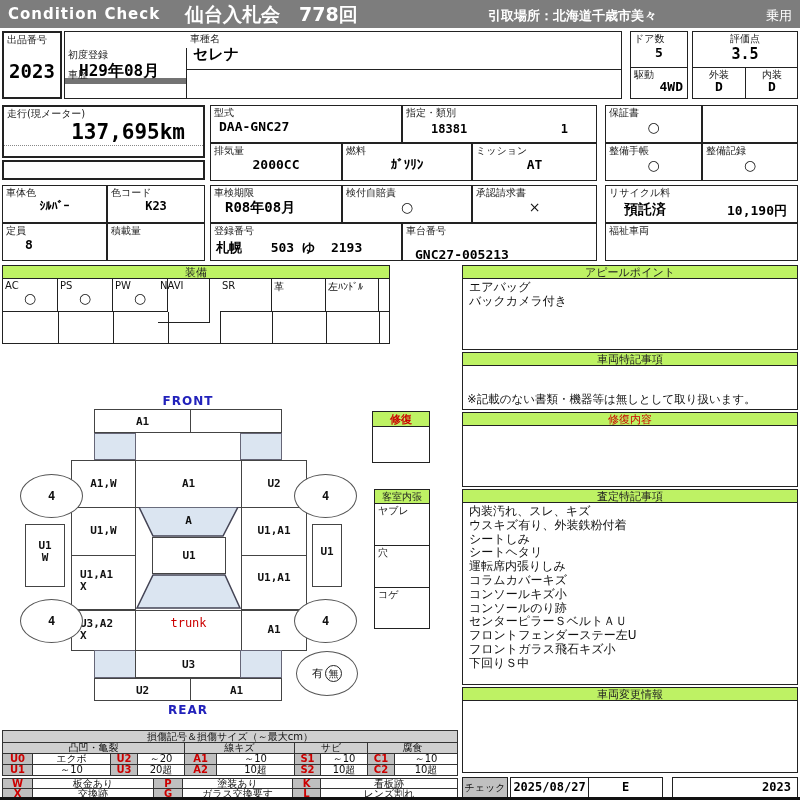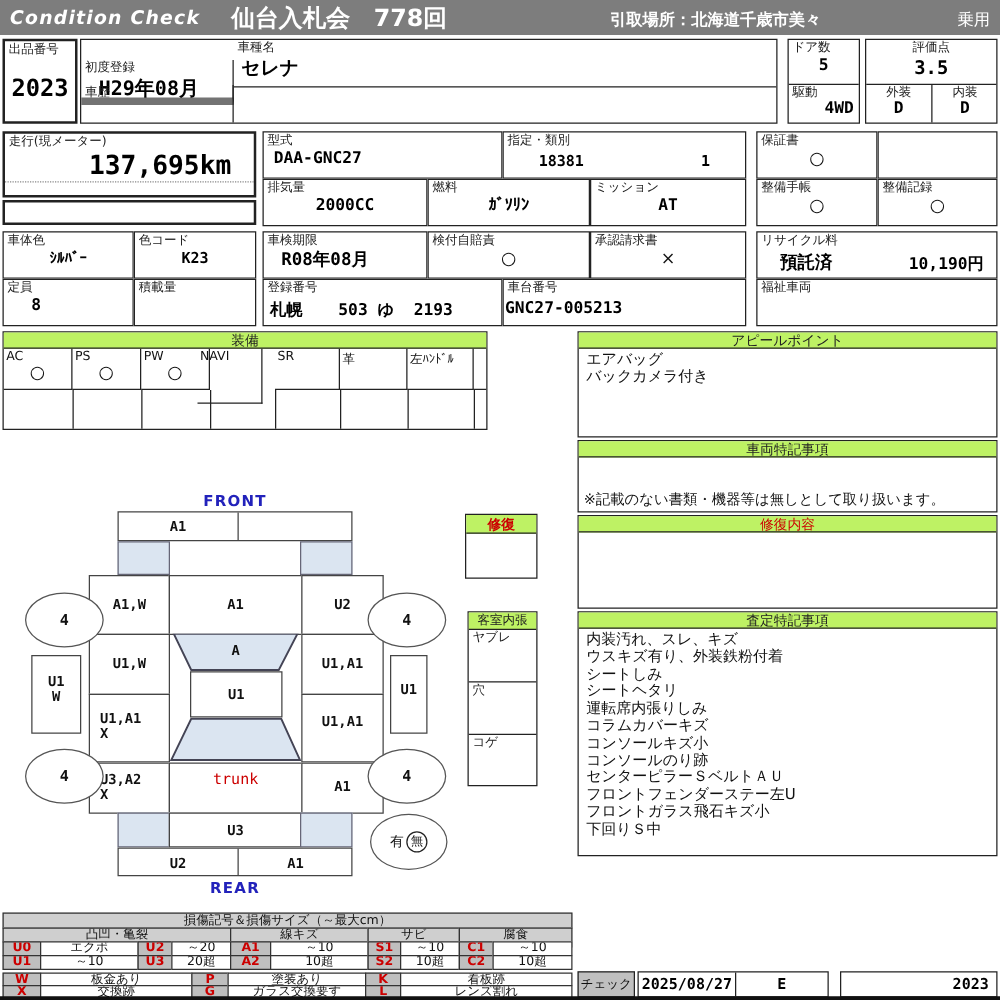--- a/index.html
+++ b/index.html
@@ -9,21 +9,21 @@
   .abs{position:absolute}
   .box{position:absolute;border:1px solid #222;background:#fff}
   .lbl{display:block;font-size:10px;line-height:11px;color:#222;padding:1px 3px;text-align:left}
   .val{font-weight:bold;font-family:"DejaVu Sans Mono","DejaVu Sans",monospace;color:#000}
   .ctr{text-align:center}
   .pre{white-space:pre}
   .hdr{position:absolute;left:0;top:0;right:0;height:13px;background:#bef264;border-bottom:1px solid #222;font-size:11px;line-height:13px;text-align:center;color:#222}
   .red{color:#cc0000}
   .blue{color:#2222bb}
   .topbar{background:#7d7d7d;color:#fff}
-  .topbar .brand{position:absolute;left:8px;top:5px;font-style:italic;font-weight:bold;font-size:15px;letter-spacing:1px}
+  .topbar .brand{position:absolute;left:8px;top:5px;font-weight:bold;font-size:15px;letter-spacing:1px}
   .topbar .tb-title{position:absolute;left:185px;top:2px;font-weight:bold;font-size:19px}
   .topbar .tb-pickup{position:absolute;left:488px;top:7px;font-weight:bold;font-size:13px}
   .topbar .tb-usage{position:absolute;right:8px;top:7px;font-size:13px}
   .shade{position:absolute;background:#dbe5f1;border:1px solid #667}
   .dcell{position:absolute;border:1px solid #444;background:#fff}
   .dlbl{position:absolute;left:0;right:0;font-weight:bold;font-size:11px;font-family:"DejaVu Sans Mono","DejaVu Sans",monospace;text-align:center}
   .dlbl-left{text-align:left;padding-left:8px}
   .wheel{position:absolute;width:63px;height:44px;border:1px solid #555;border-radius:50%;background:#fff;display:flex;align-items:center;justify-content:center;font-weight:bold;font-size:12px;font-family:"DejaVu Sans Mono",monospace}
   .circ{display:inline-block;width:17px;height:17px;border:1px solid #222;border-radius:50%;font-size:10px;line-height:16px;text-align:center;margin-left:2px}
   .lg-cell{position:absolute;border:1px solid #333;font-size:10px;line-height:10px;text-align:center;background:#fff;overflow:hidden}
@@ -162,21 +162,21 @@
   <div class="box" style="left:472px;top:185px;width:125px;height:38px">
     <span class="lbl">承認請求書</span>
     <div class="ctr" style="font-size:14px">×</div>
   </div>
   <div class="box" style="left:210px;top:223px;width:192px;height:38px">
     <span class="lbl">登録番号</span>
     <div class="val pre" style="font-size:13px;padding-left:5px;margin-top:2px">札幌　  503 ゆ  2193</div>
   </div>
   <div class="box" style="left:402px;top:223px;width:195px;height:38px">
     <span class="lbl">車台番号</span>
-    <div class="val" style="font-size:13px;padding-left:1px;margin-top:2px">GNC27-005213</div>
+    <div class="val" style="font-size:13px;padding-left:12px;margin-top:10px">GNC27-005213</div>
   </div>
 
   <div class="box" style="left:605px;top:185px;width:193px;height:38px">
     <span class="lbl">リサイクル料</span>
     <span class="val abs" style="left:18px;top:15px;font-size:14px">預託済</span>
     <span class="val abs" style="right:10px;top:16px;font-size:13px">10,190円</span>
   </div>
   <div class="box" style="left:605px;top:223px;width:193px;height:38px">
     <span class="lbl">福祉車両</span>
     <span class="val"></span>
@@ -251,20 +251,24 @@
       <div class="note-line">コラムカバーキズ</div>
       <div class="note-line">コンソールキズ小</div>
       <div class="note-line">コンソールのり跡</div>
       <div class="note-line">センターピラーＳベルトＡＵ</div>
       <div class="note-line">フロントフェンダーステー左U</div>
       <div class="note-line">フロントガラス飛石キズ小</div>
       <div class="note-line">下回りＳ中</div>
     </div>
   </div>
 
+  <div class="box" style="left:462px;top:687px;width:336px;height:86px">
+    <div class="hdr">車両変更情報</div>
+    <div class="abs" style="left:4px;top:16px"></div>
+  </div>
 
   <div class="box" style="left:462px;top:777px;width:46px;height:21px;background:#c0c0c0">
     <div class="ctr" style="font-size:10px;line-height:19px">チェック</div>
   </div>
   <div class="box" style="left:510px;top:777px;width:153px;height:21px">
     <div class="abs val" style="left:0;top:0;width:78px;height:19px;border-right:1px solid #222;text-align:center;font-size:12px;line-height:19px">2025/08/27</div>
     <div class="abs val" style="left:78px;top:0;right:0;height:19px;text-align:center;font-size:12px;line-height:19px">E</div>
   </div>
   <div class="box" style="left:672px;top:777px;width:126px;height:21px">
     <div class="val" style="font-size:12px;line-height:19px;text-align:right;padding-right:6px">2023</div>

